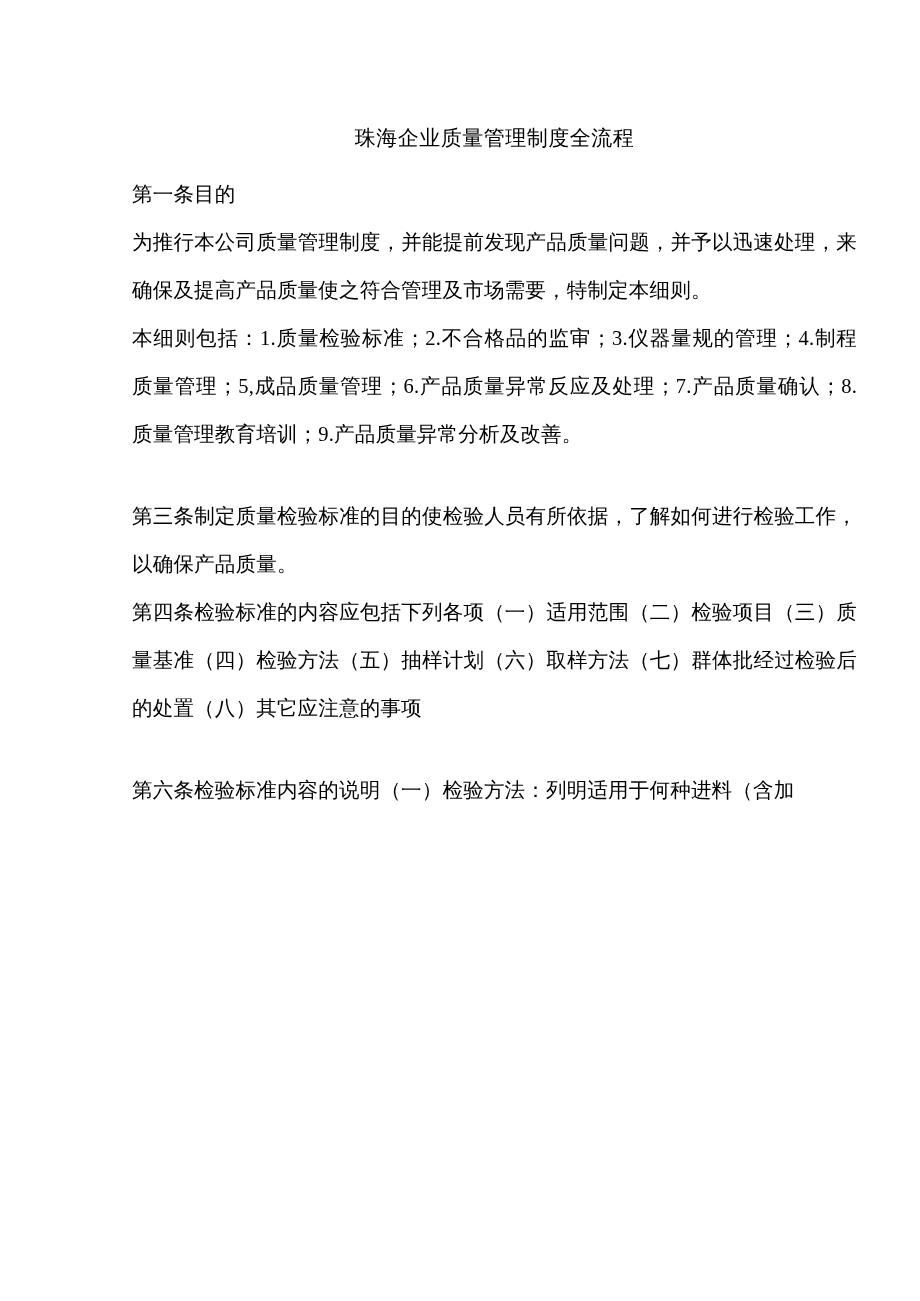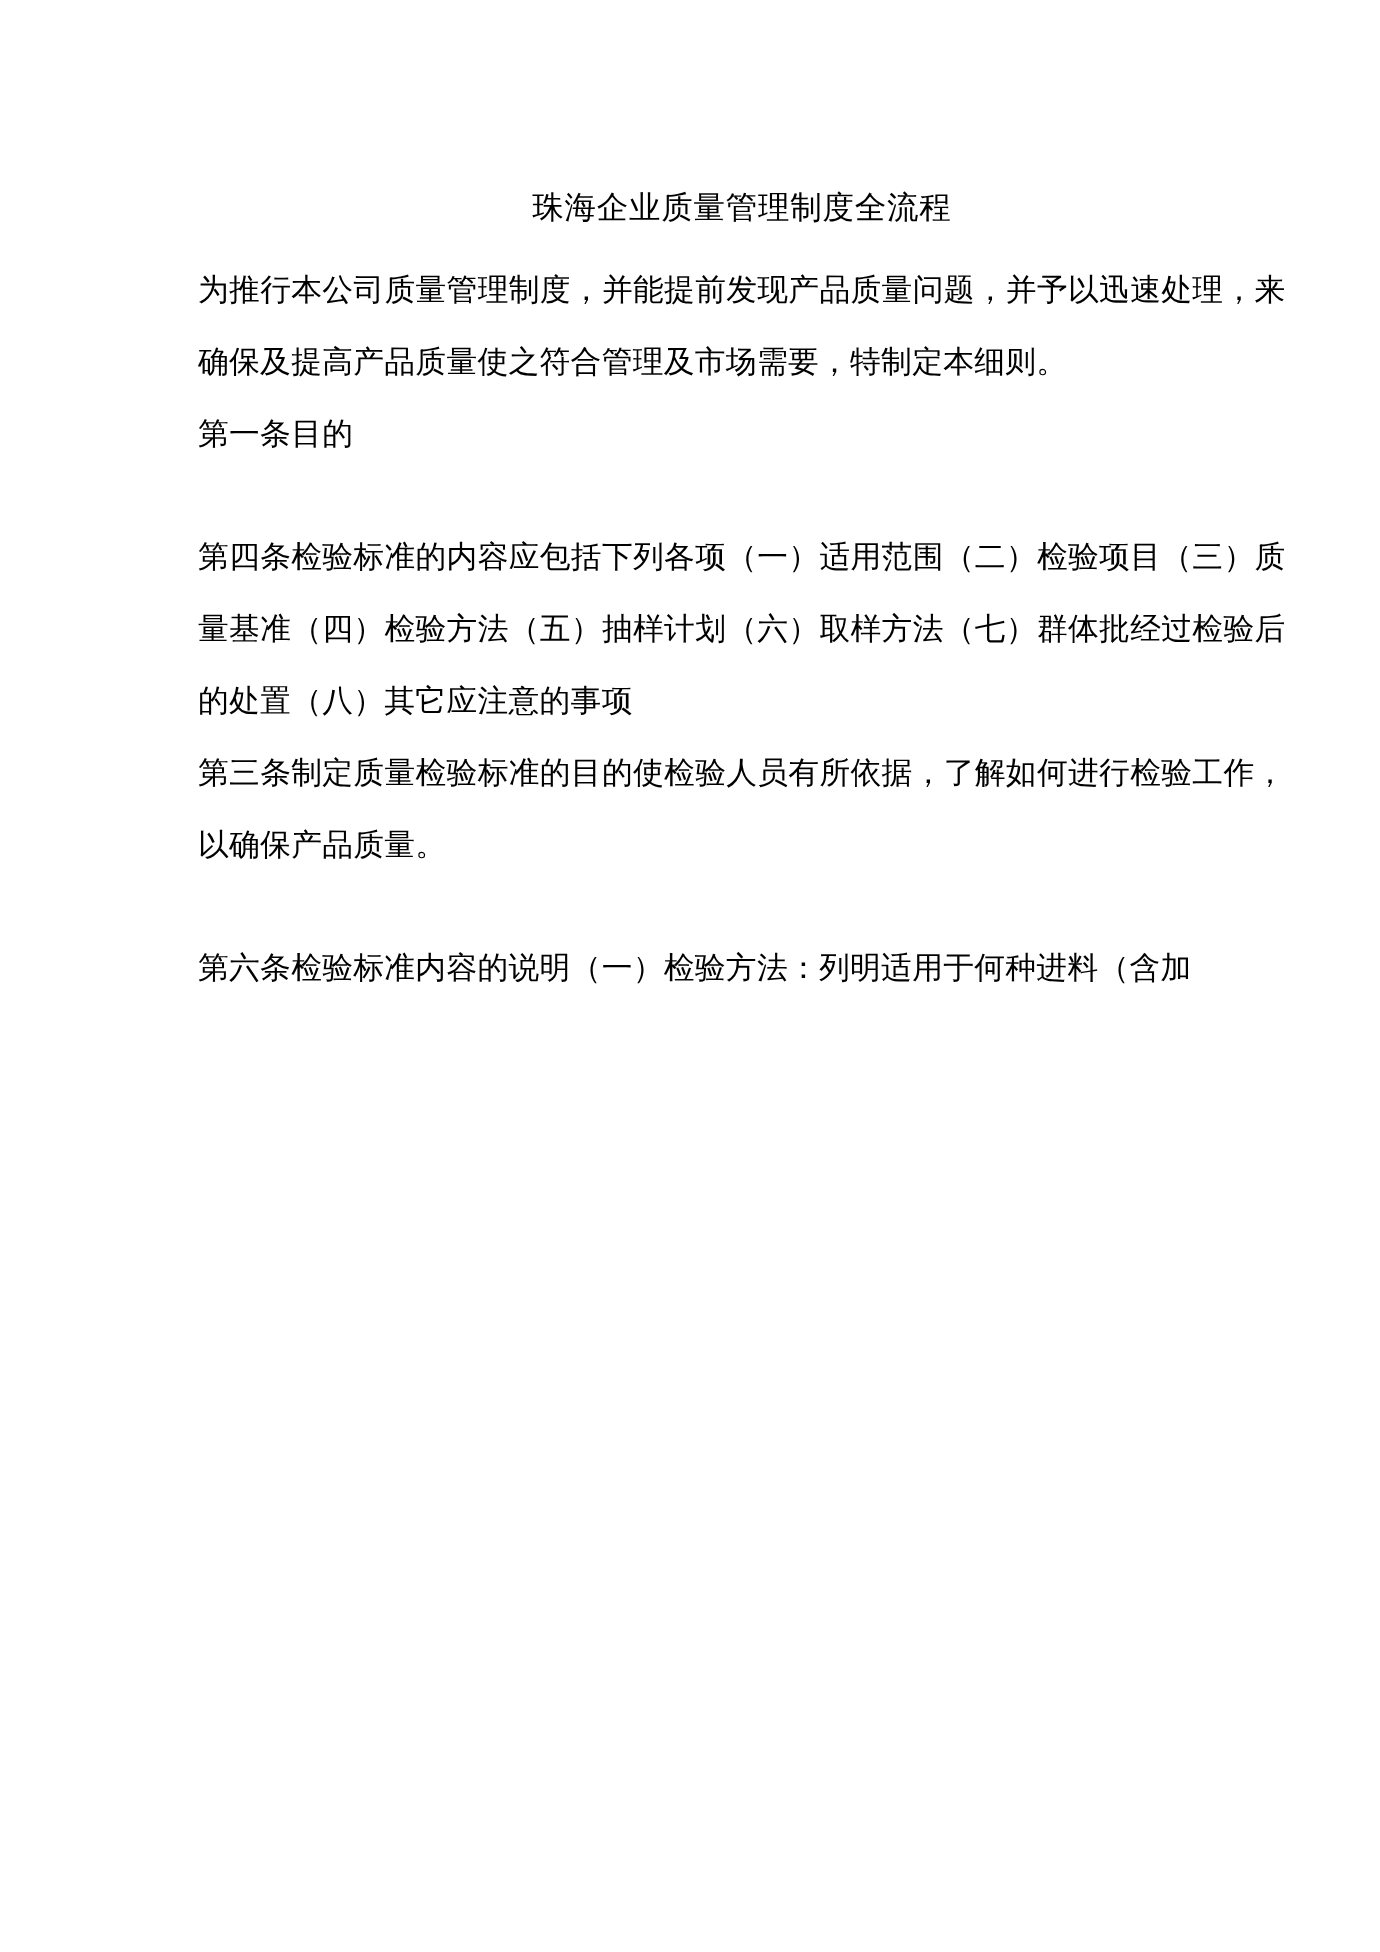--- a/index.html
+++ b/index.html
@@ -44,25 +44,26 @@
     height: 34px;
   }
 </style>
 </head>
 <body>
 
 <div class="page">
 
   <h1 class="doc-title">珠海企业质量管理制度全流程</h1>
 
+  <p class="para">第一条目的</p>
   <p class="para">为推行本公司质量管理制度，并能提前发现产品质量问题，并予以迅速处理，来确保及提高产品质量使之符合管理及市场需要，特制定本细则。</p>
-  <p class="para">第一条目的</p>
+  <p class="para">本细则包括：1.质量检验标准；2.不合格品的监审；3.仪器量规的管理；4.制程质量管理；5,成品质量管理；6.产品质量异常反应及处理；7.产品质量确认；8.质量管理教育培训；9.产品质量异常分析及改善。</p>
 
   <div class="spacer"></div>
 
+  <p class="para">第三条制定质量检验标准的目的使检验人员有所依据，了解如何进行检验工作，以确保产品质量。</p>
   <p class="para">第四条检验标准的内容应包括下列各项（一）适用范围（二）检验项目（三）质量基准（四）检验方法（五）抽样计划（六）取样方法（七）群体批经过检验后的处置（八）其它应注意的事项</p>
-  <p class="para">第三条制定质量检验标准的目的使检验人员有所依据，了解如何进行检验工作，以确保产品质量。</p>
 
   <div class="spacer"></div>
 
   <p class="para">第六条检验标准内容的说明（一）检验方法：列明适用于何种进料（含加</p>
 
 </div>
 
 </body></html>

